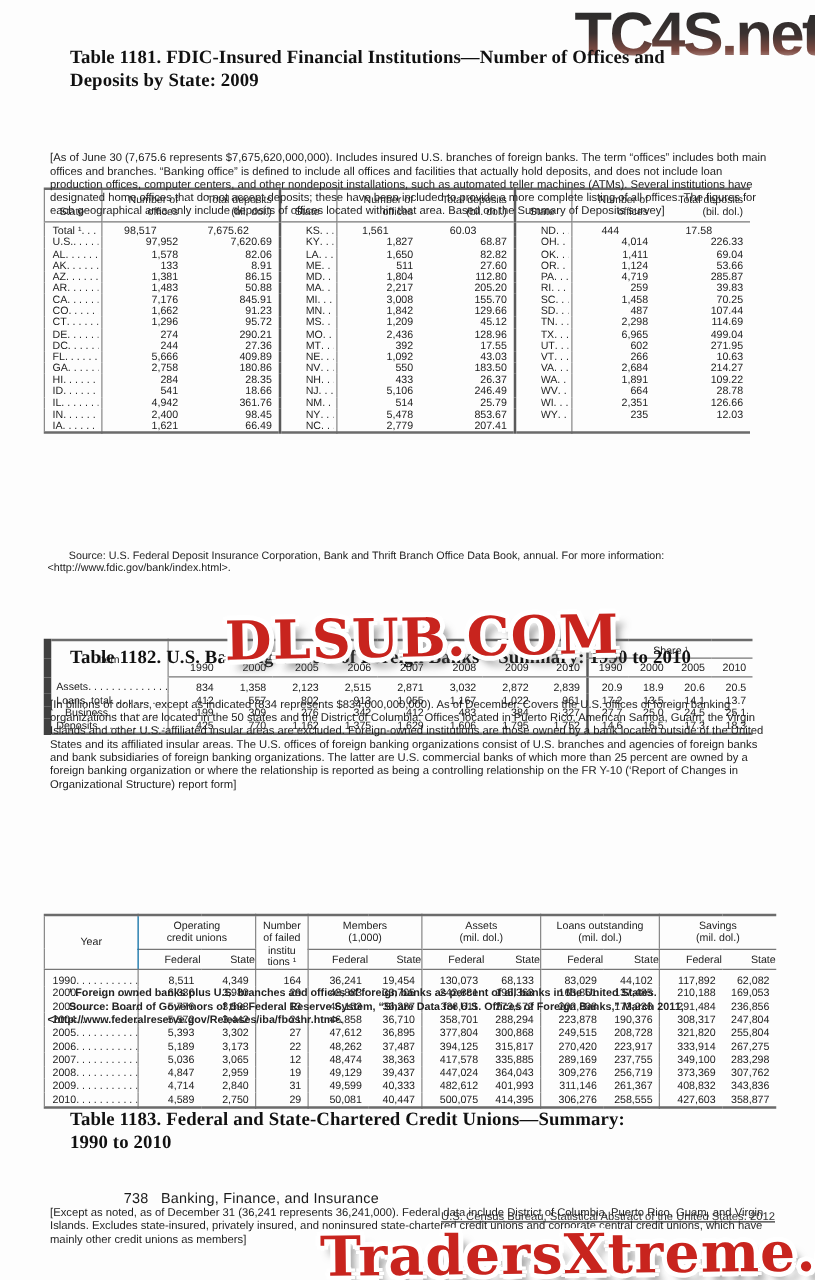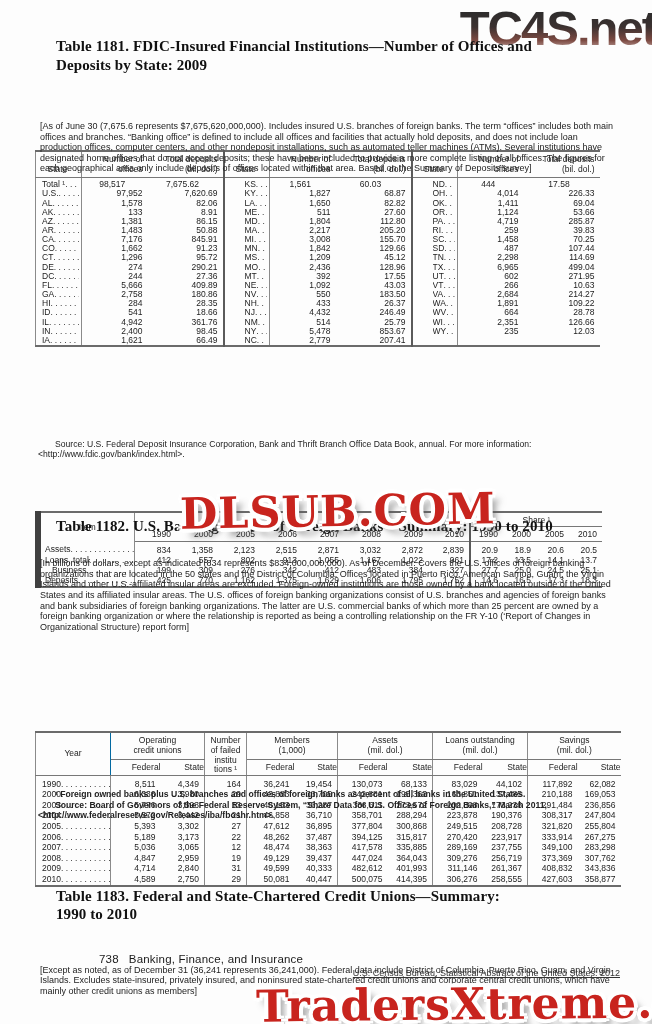--- a/index.html
+++ b/index.html
@@ -530,21 +530,21 @@
             </div>
           </td>
           <td class="num">541</td>
           <td class="num">18.66</td>
           <td class="stcol blksep">
             <div class="lbl-wrap">
               <span class="lbl">NJ</span>
               <span class="ldr"></span>
             </div>
           </td>
-          <td class="num">4,432</td>
+          <td class="num">5,106</td>
           <td class="num">246.49</td>
           <td class="stcol blksep">
             <div class="lbl-wrap">
               <span class="lbl">WV</span>
               <span class="ldr"></span>
             </div>
           </td>
           <td class="num">664</td>
           <td class="num">28.78</td>
         </tr>

